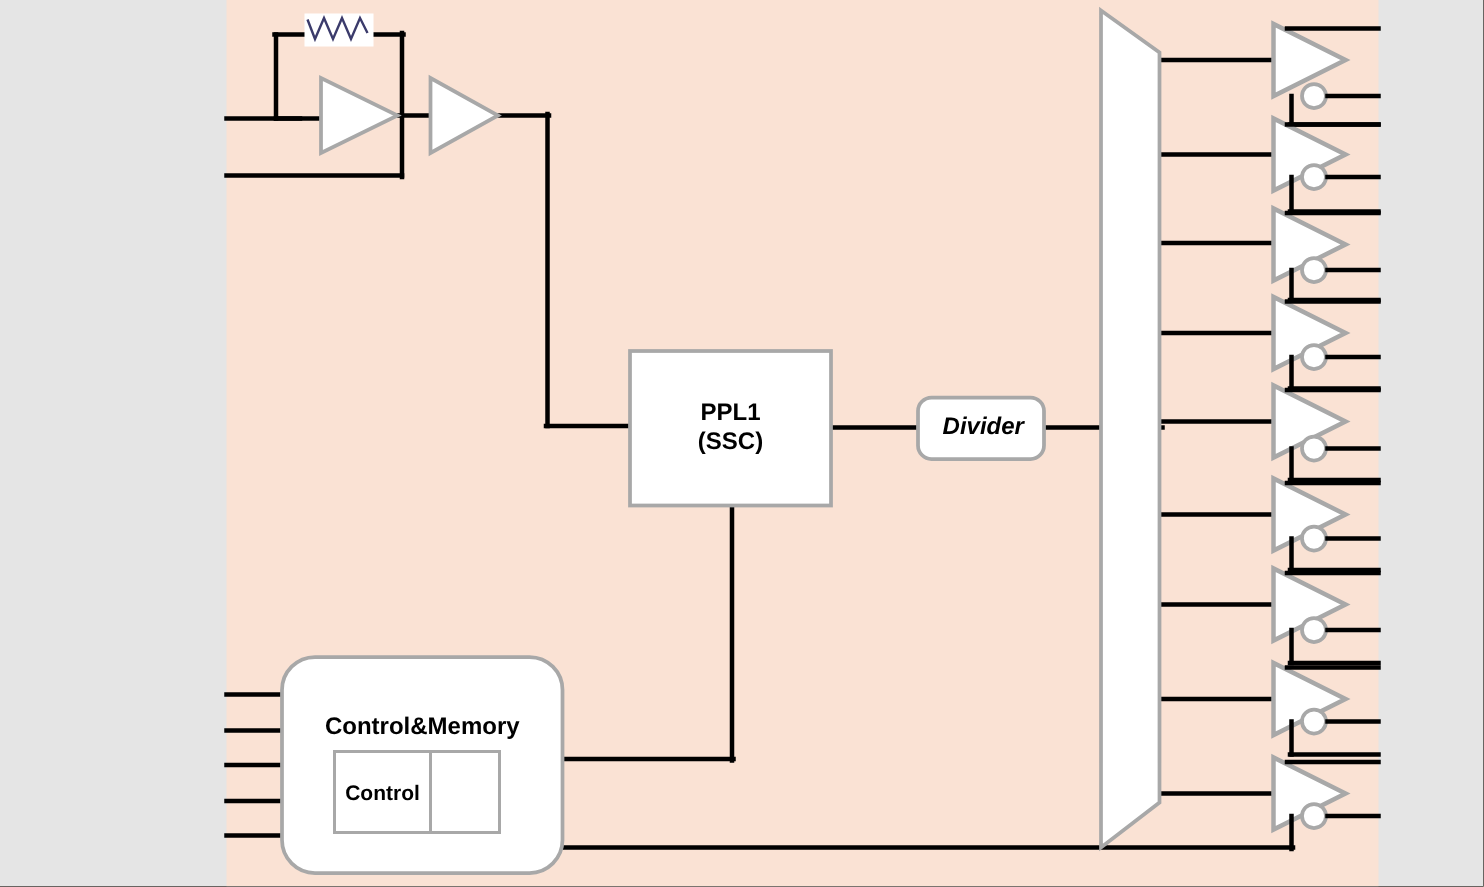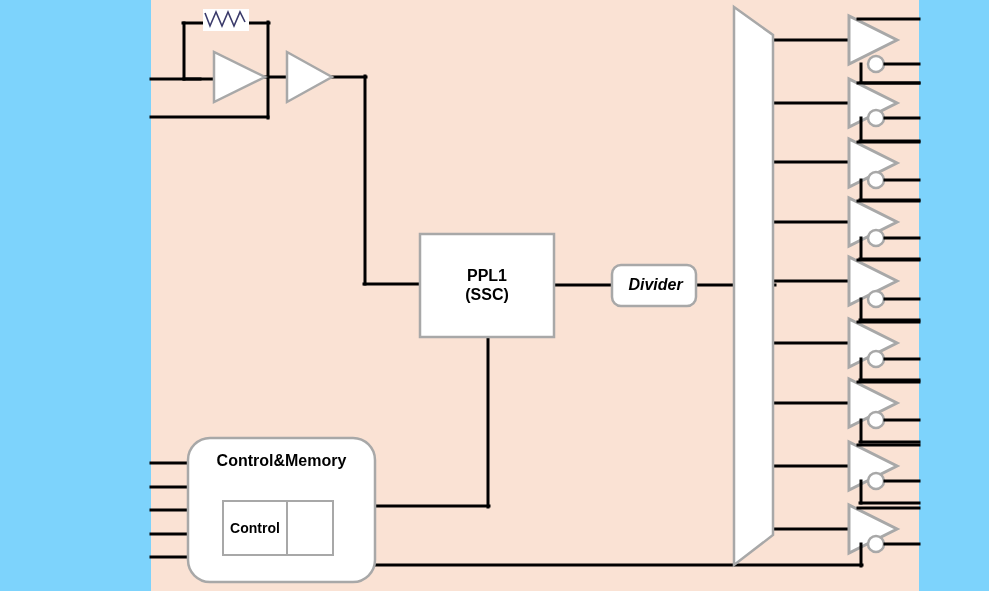--- a/index.html
+++ b/index.html
@@ -1,18 +1,18 @@
 <!DOCTYPE html>
 <html><head>
 <meta charset="utf-8">
 <title>Clock Generator Block Diagram</title>
 <style>
   html,body{margin:0;padding:0;background:#000;}
   body{font-family:"Liberation Sans","DejaVu Sans",sans-serif;}
-  #stage{position:relative;width:989px;height:591px;background:#7dd3fc;overflow:hidden;}
+  #stage{position:relative;width:989px;height:591px;background:#e5e5e5;overflow:hidden;}
   #chip{position:absolute;left:151px;top:0px;width:768px;height:591px;background:#fae2d4;}
   svg.layer{position:absolute;left:0;top:0;width:989px;height:591px;overflow:visible;}
   .blk-label{
     position:absolute;
     display:flex;align-items:center;justify-content:center;
     text-align:center;
     font-weight:bold;
     color:#000;
     pointer-events:none;
     line-height:1.18;
@@ -202,18 +202,18 @@
 
   <div class="blk-label ppl-label" style="left:420px;top:234px;width:134px;height:103px;">
     <span>
       <span>PPL1</span><br>
       <span>(SSC)</span>
     </span>
   </div>
 
   <div class="blk-label div-label" style="left:612px;top:265px;width:87px;height:41px;font-style:italic;">Divider</div>
 
-  <div class="blk-label cm-label" style="left:188px;top:446px;width:187px;height:30px;">Control&amp;Memory</div>
+  <div class="blk-label cm-label" style="left:188px;top:470px;width:187px;height:30px;">Control&amp;Memory</div>
 
   <div class="blk-label sub-label" style="left:223px;top:501px;width:64px;height:54px;">Control</div>
 
 
 </div>
 
 </body></html>

